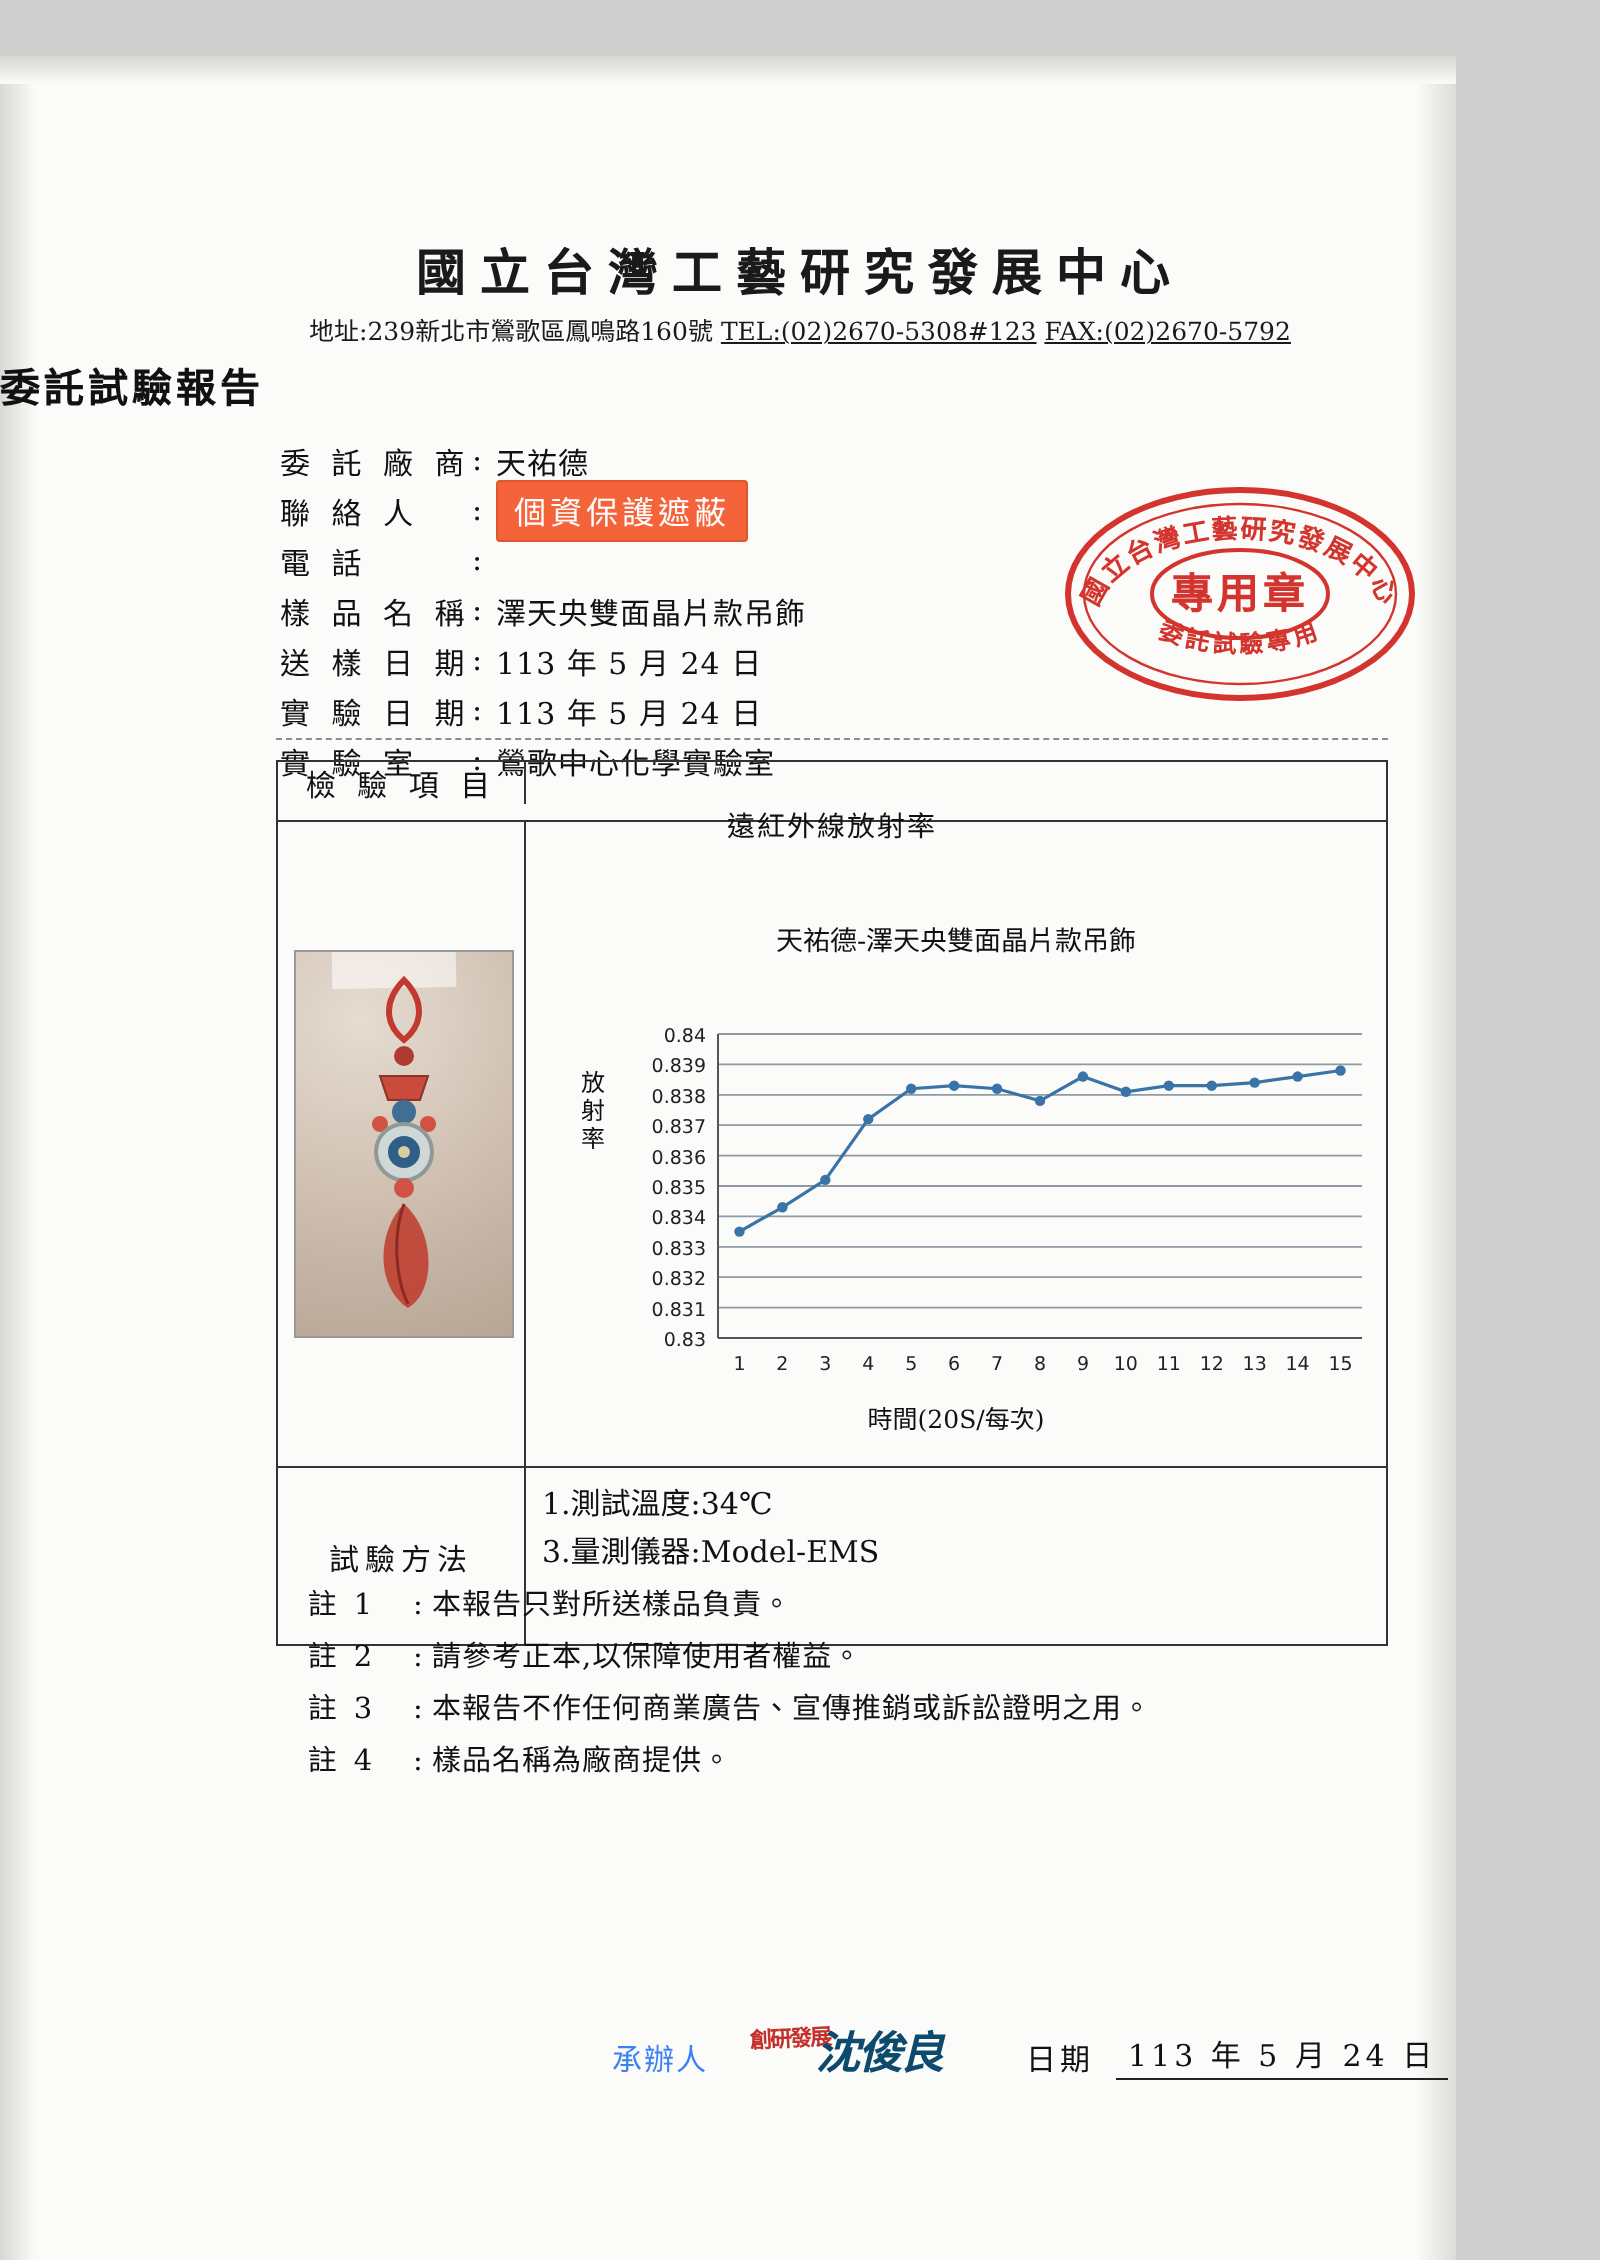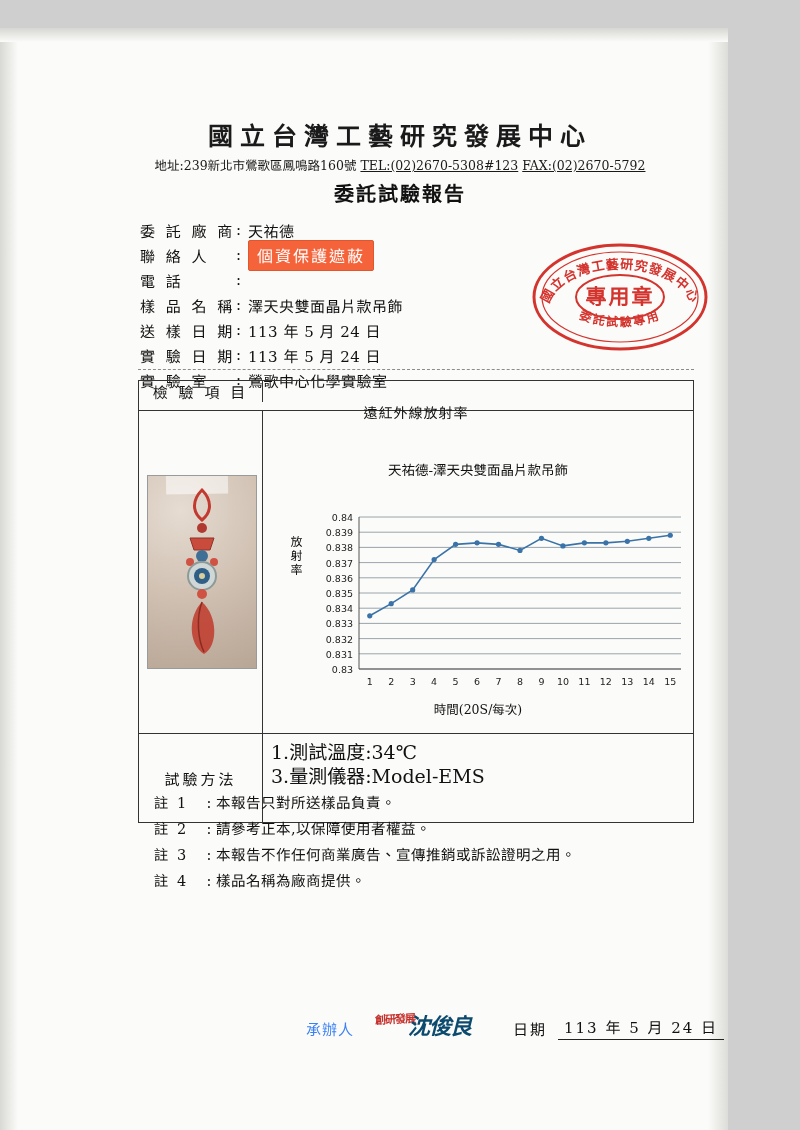--- a/index.html
+++ b/index.html
@@ -63,21 +63,20 @@
     width: 800px;
     text-align: center;
     font-size: 12.5px;
     color: #1a1a1a;
   }
   .org-address .u { text-decoration: underline; }
   .report-title {
     position: absolute;
     left: 0; top: 150px;
     width: 800px;
-    text-align: center;
     font-size: 20px;
     font-weight: bold;
     letter-spacing: 2px;
     color: #111;
   }
 
   
   .info {
     position: absolute;
     left: 140px; top: 190px;
@@ -158,21 +157,21 @@
   }
   .row-head { height: 29px; border-bottom: 1px solid #333; flex-direction: column; }
   .row-head .tbl-cell-right {
     display: flex; align-items: center; justify-content: center;
     font-size: 14px; letter-spacing: 1px; color: #111;
   }
   .row-result { height: 322px; border-bottom: 1px solid #333; }
   .row-method { height: 88px; }
   .row-method .tbl-cell-right {
     padding: 6px 0 0 8px;
-    font-size: 19px;
+    font-size: 15px;
     line-height: 24px;
     color: #111;
   }
 
   
   .photo-wrap {
     position: absolute;
     left: 8px; top: 64px;
     width: 108px; height: 192px;
     border: 1px solid #9a9a9a;

